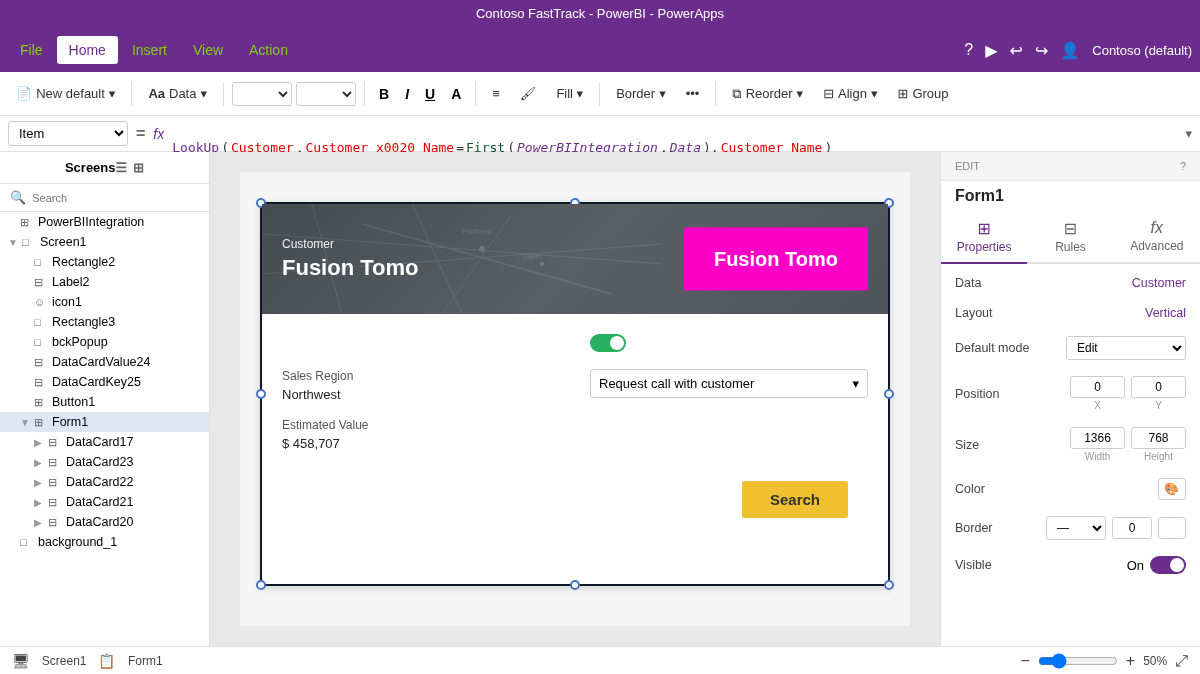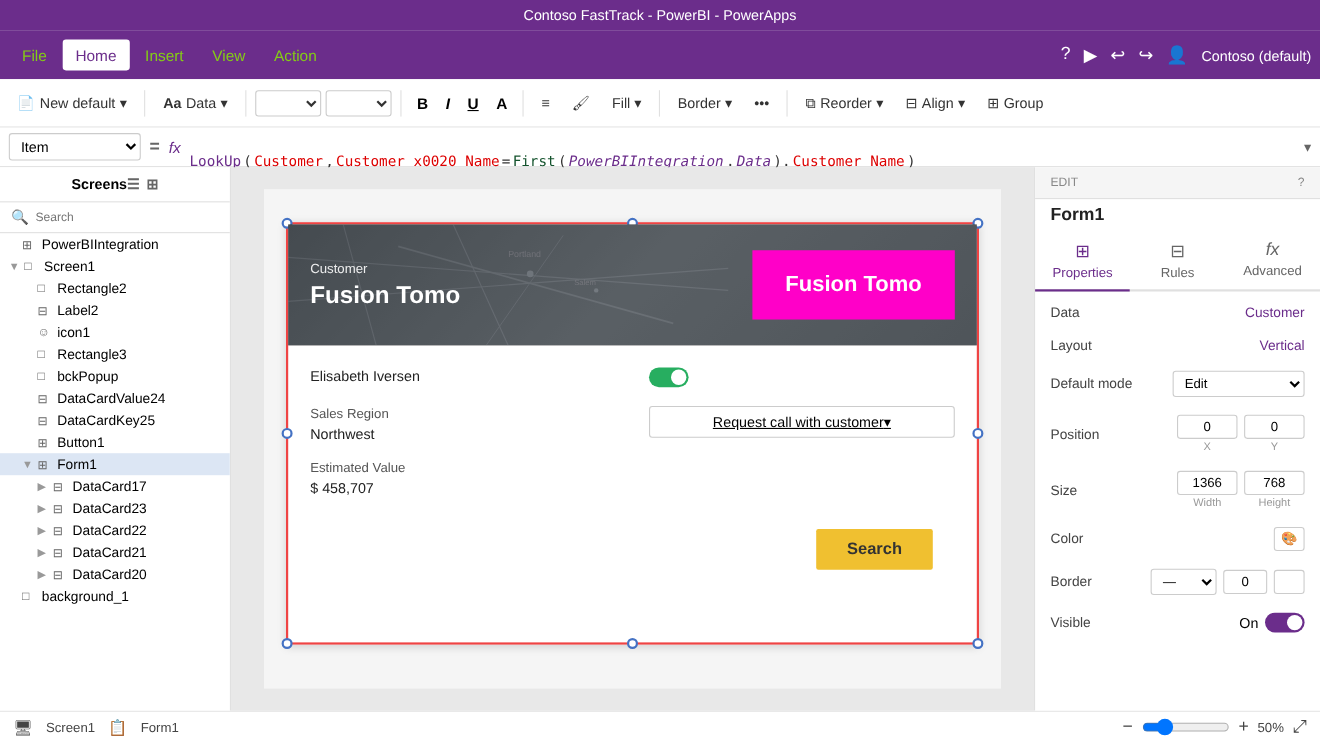--- a/index.html
+++ b/index.html
@@ -200,21 +200,21 @@
       right: 30px;
       bottom: 20px;
       background: #f5f5f5;
     }
     .form-canvas {
       position: absolute;
       top: 30px;
       left: 20px;
       right: 20px;
       bottom: 40px;
-      border: 2px solid #ef4444;
+      border: 2px solid #0f172a;
       background: white;
       box-shadow: 0 2px 8px rgba(0,0,0,0.15);
     }
     
     .handle {
       position: absolute;
       width: 10px;
       height: 10px;
       background: white;
       border: 2px solid #4472c4;
@@ -302,24 +302,23 @@
       background: white;
       margin-left: auto;
     }
     .dropdown-field {
       border: 1px solid #ccc;
       border-radius: 3px;
       padding: 6px 8px;
       font-size: 13px;
       display: flex;
       align-items: center;
-      justify-content: center;
+      justify-content: space-between;
       background: white;
       min-width: 220px;
-      text-decoration: underline;
     }
     .submit-btn {
       background: #f0c030;
       color: #333;
       font-weight: 700;
       border: none;
       padding: 10px 28px;
       font-size: 15px;
       cursor: pointer;
       border-radius: 2px;
@@ -729,21 +728,20 @@
           <div class="form-header-text">
             <div class="customer-label">Customer</div>
             <div class="customer-name">Fusion Tomo</div>
           </div>
           <button class="fusion-tomo-btn">Fusion Tomo</button>
         </div>
 
         <div class="form-body">
 
           <div class="form-field">
-            <div class="form-field-value">Elisabeth Iversen</div>
           </div>
 
           <div class="form-field">
             <div class="toggle-on">
               <div class="toggle-circle"></div>
             </div>
           </div>
 
           <div class="form-field">
             <div class="form-field-label">Sales Region</div>

